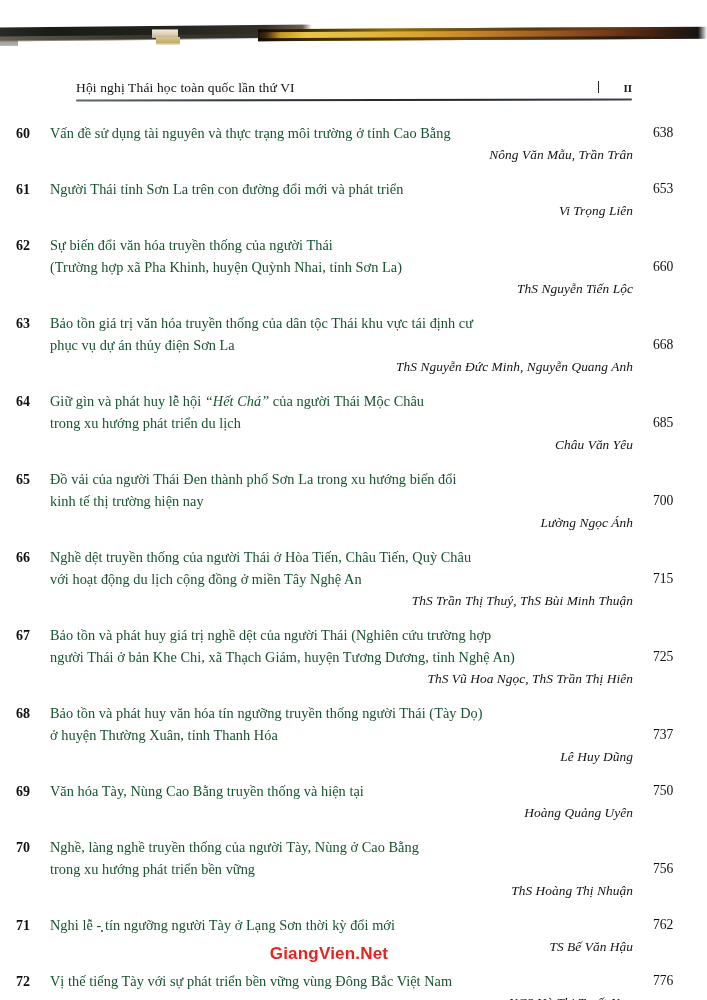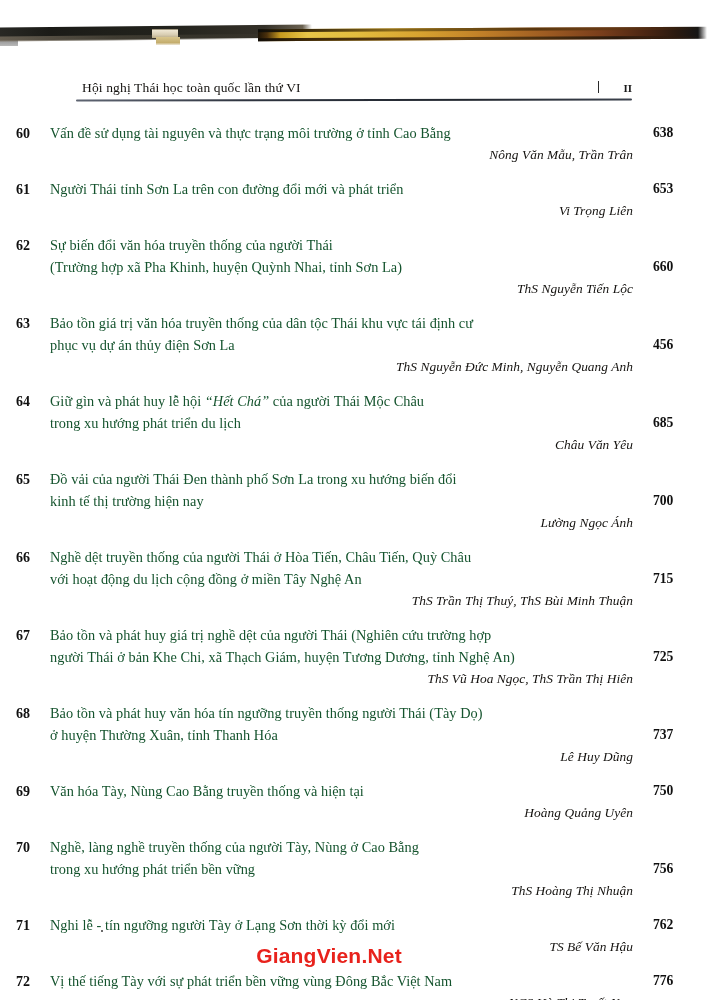--- a/index.html
+++ b/index.html
@@ -88,21 +88,20 @@
   
   #running-header {
     position: absolute;
     left: 76px; top: 80px;
     width: 556px;
   }
   #running-header .head-row {
     display: flex;
     align-items: baseline;
     justify-content: space-between;
-    margin-left: 6px;
   }
   .head-title {
     font-size: 13.5px;
     letter-spacing: .15px;
     white-space: nowrap;
     color: #14120f;
   }
   .head-folio {
     display: flex;
     align-items: baseline;
@@ -170,21 +169,21 @@
     line-height: 22px;
     font-style: italic;
     text-align: right;
     padding-right: 4px;
     color: #14120f;
     letter-spacing: .05px;
   }
   .entry-page {
     grid-column: 3;
     font-size: 13.6px;
-    font-weight: bold;
+    font-weight: normal;
     line-height: 22px;
     color: #101010;
     text-align: left;
     padding-left: 8px;
     align-self: start;
   }
   
   .pg-row1 { margin-top: 0px; }
   .pg-row2 { margin-top: 22px; }
   .stray-dot {
@@ -195,21 +194,21 @@
     border-radius: 50%;
   }
 
   
   #watermark {
     position: absolute;
     left: 0; top: 944px;
     width: 658px;
     text-align: center;
     font-family: "Liberation Sans", "DejaVu Sans", sans-serif;
-    font-size: 21px;
+    font-size: 17px;
     font-weight: bold;
     letter-spacing: .2px;
   }
 </style>
 </head>
 <body>
 
 <div id="scan-artifact">
   <div class="streak-grey-tip"></div>
   <div class="streak-dark-left"></div>
@@ -255,21 +254,21 @@
       </div>
       <div class="entry-page pg-row2">660</div>
     </div>
     <div class="toc-entry">
       <div class="entry-num">63</div>
       <div class="entry-body">
         <div class="entry-title">Bảo tồn giá trị văn hóa truyền thống của dân tộc Thái khu vực tái định cư</div>
         <div class="entry-title">phục vụ dự án thủy điện Sơn La</div>
         <div class="entry-authors">ThS Nguyễn Đức Minh,  Nguyễn Quang Anh</div>
       </div>
-      <div class="entry-page pg-row2">456</div>
+      <div class="entry-page pg-row2">668</div>
     </div>
     <div class="toc-entry">
       <div class="entry-num">64</div>
       <div class="entry-body">
         <div class="entry-title"><span>Giữ gìn và phát huy lễ hội </span><span class="term">“Hết Chá”</span><span> của người Thái Mộc Châu</span></div>
         <div class="entry-title">trong xu hướng phát triển du lịch</div>
         <div class="entry-authors">Châu Văn Yêu</div>
       </div>
       <div class="entry-page pg-row2">685</div>
     </div>

